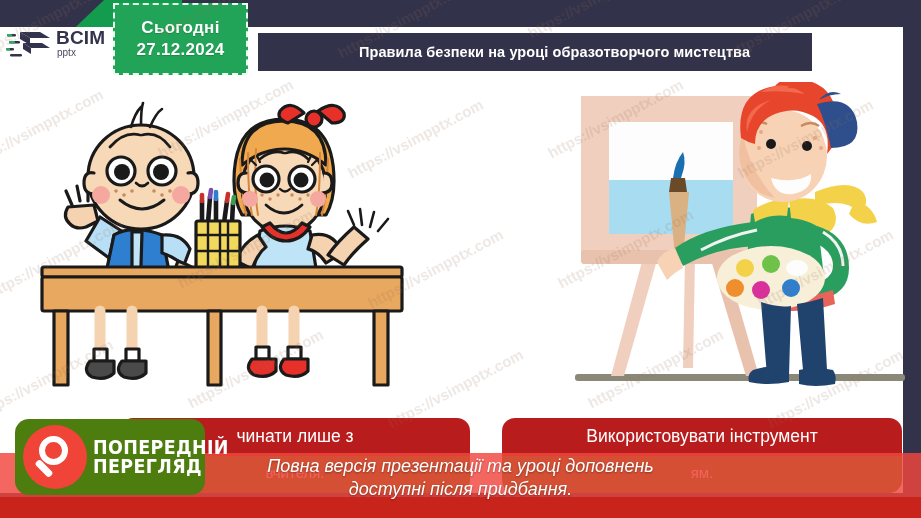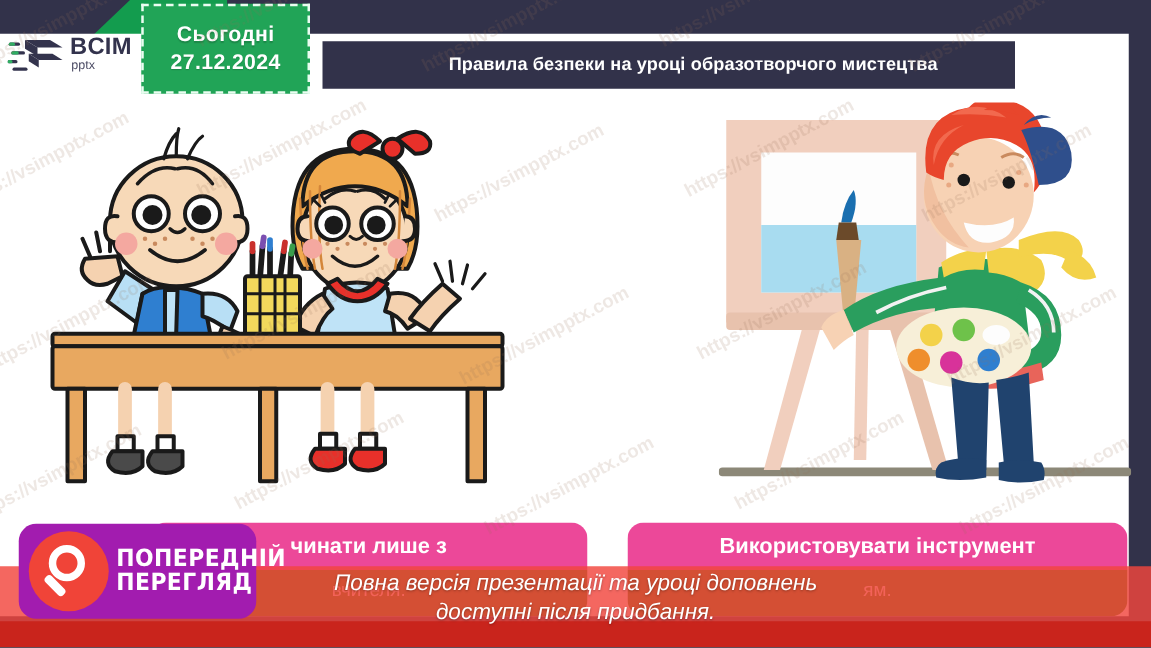--- a/index.html
+++ b/index.html
@@ -33,36 +33,36 @@
   .title-bar{position:absolute;left:258px;top:33px;width:515px;height:38px;background:#32324a;
       display:flex;align-items:center;justify-content:center;z-index:5;padding-left:39px;}
   .title-bar span{color:#fff;font-size:14.5px;font-weight:700;letter-spacing:.1px;}
 
   
   .art{position:absolute;}
   .art svg{display:block;}
 
   
   .box{position:absolute;border-radius:13px;overflow:hidden;z-index:3;}
-  .box .head{background:#ec4899;color:#fff;font-size:17.5px;font-weight:700;
+  .box .head{background:#b91c1c;color:#fff;font-size:17.5px;font-weight:400;
       text-align:center;padding:8px 10px 9px;}
   .box .body{background:#4d7c0f;color:#f6e3d6;font-size:15px;text-align:center;padding:8px 12px 12px;}
   #box-left{left:120px;top:418px;width:350px;}
   #box-right{left:502px;top:418px;width:400px;}
 
   
   .overlay{position:absolute;left:0;top:453px;width:921px;height:55px;
       background:#f2453d;opacity:.82;z-index:7;}
   .overlay-base{position:absolute;left:0;top:497px;width:921px;height:21px;background:#c9241c;z-index:7;}
   .overlay-text{position:absolute;left:0;top:455px;width:921px;z-index:9;text-align:center;
       color:#fff;font-size:18px;font-style:italic;line-height:1.28;
       text-shadow:0 1px 2px rgba(0,0,0,.35);}
   .overlay-text div{white-space:nowrap;}
 
-  .preview-badge{position:absolute;left:15px;top:419px;width:190px;height:76px;background:#a21caf;
+  .preview-badge{position:absolute;left:15px;top:419px;width:190px;height:76px;background:#4d7c0f;
       border-radius:14px;z-index:10;display:flex;align-items:center;gap:6px;padding-left:8px;
       box-sizing:border-box;}
   .mag{width:64px;height:64px;border-radius:50%;background:#f04438;flex:0 0 auto;position:relative;}
   .mag::before{content:"";position:absolute;left:16px;top:11px;width:29px;height:29px;border-radius:50%;
       border:6px solid #fff;box-sizing:border-box;}
   .mag::after{content:"";position:absolute;left:11px;top:40px;width:20px;height:7px;background:#fff;
       border-radius:3px;transform:rotate(45deg);}
   .preview-labels{display:flex;flex-direction:column;line-height:1.02;}
   .preview-labels span{color:#fff;font-size:19px;font-weight:700;letter-spacing:.4px;
       font-family:"DejaVu Sans",sans-serif;transform:scaleX(.92);transform-origin:left center;}

